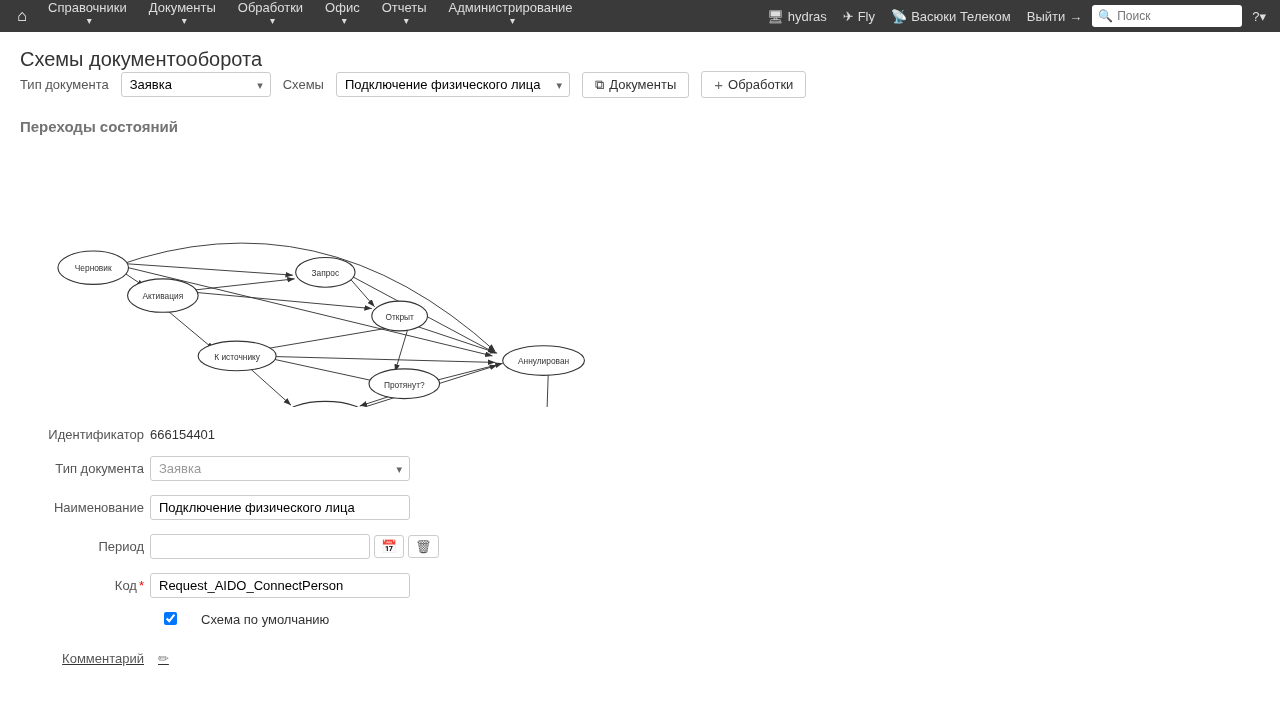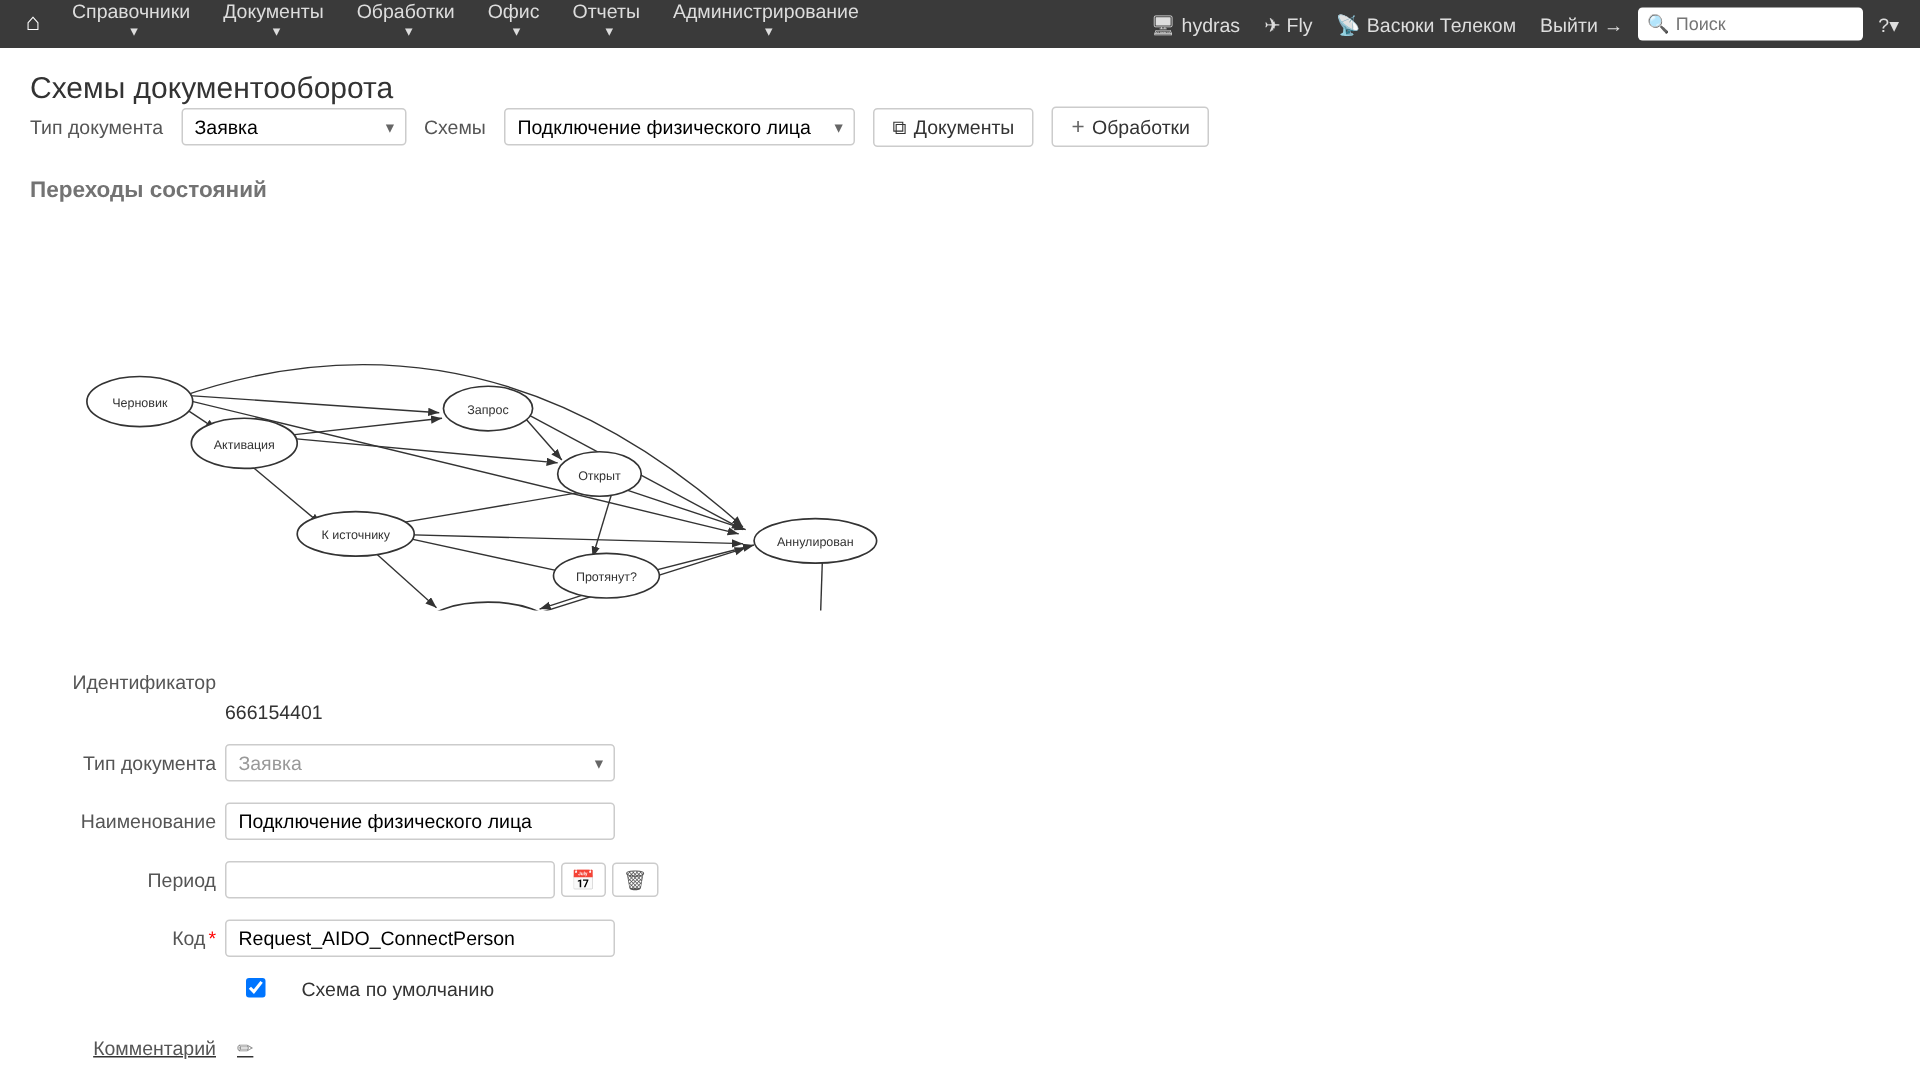--- a/index.html
+++ b/index.html
@@ -76,21 +76,21 @@
     
     .form-section { margin-top: 8px; }
     .form-row {
       display: flex; align-items: center; margin-bottom: 14px;
     }
     .form-label {
       width: 130px; text-align: right; padding-right: 6px;
       font-size: 13px; color: #555; flex-shrink: 0;
     }
     .form-label.required::after { content: '*'; color: red; margin-left: 2px; }
-    .form-value { font-size: 13px; color: #333; margin-top: 40px; }
+    .form-value { font-size: 13px; color: #333; }
     .form-input {
       border: 1px solid #ccc; border-radius: 3px;
       padding: 4px 8px; font-size: 13px; width: 260px;
     }
     .form-input:read-only { background: #f9f9f9; }
     .form-select-wrap {
       position: relative; display: inline-block;
     }
     .form-select-wrap select {
       appearance: none; border: 1px solid #ccc; border-radius: 3px;

